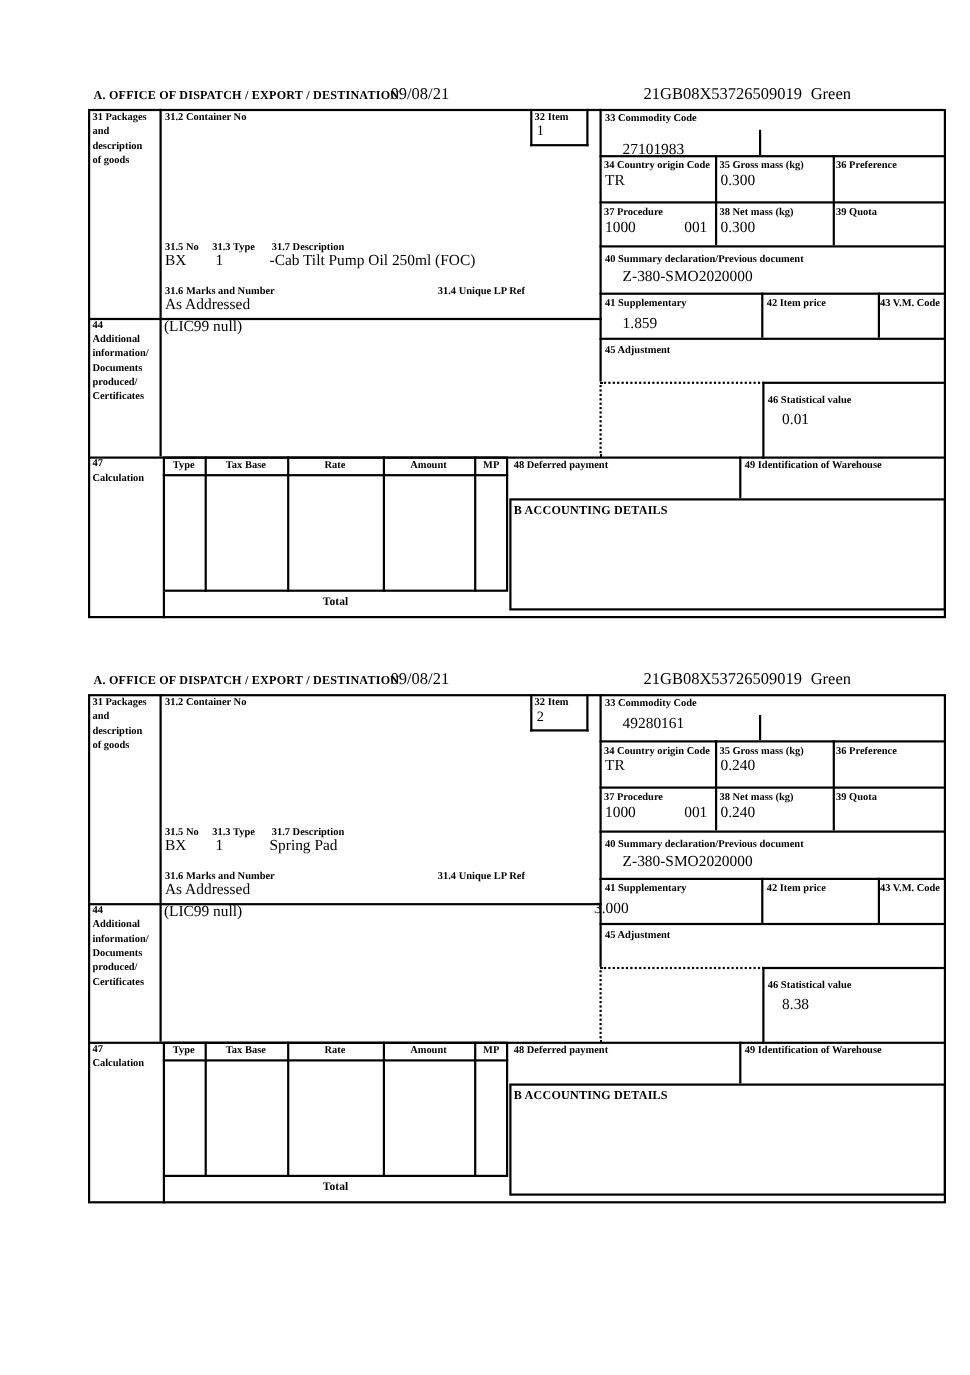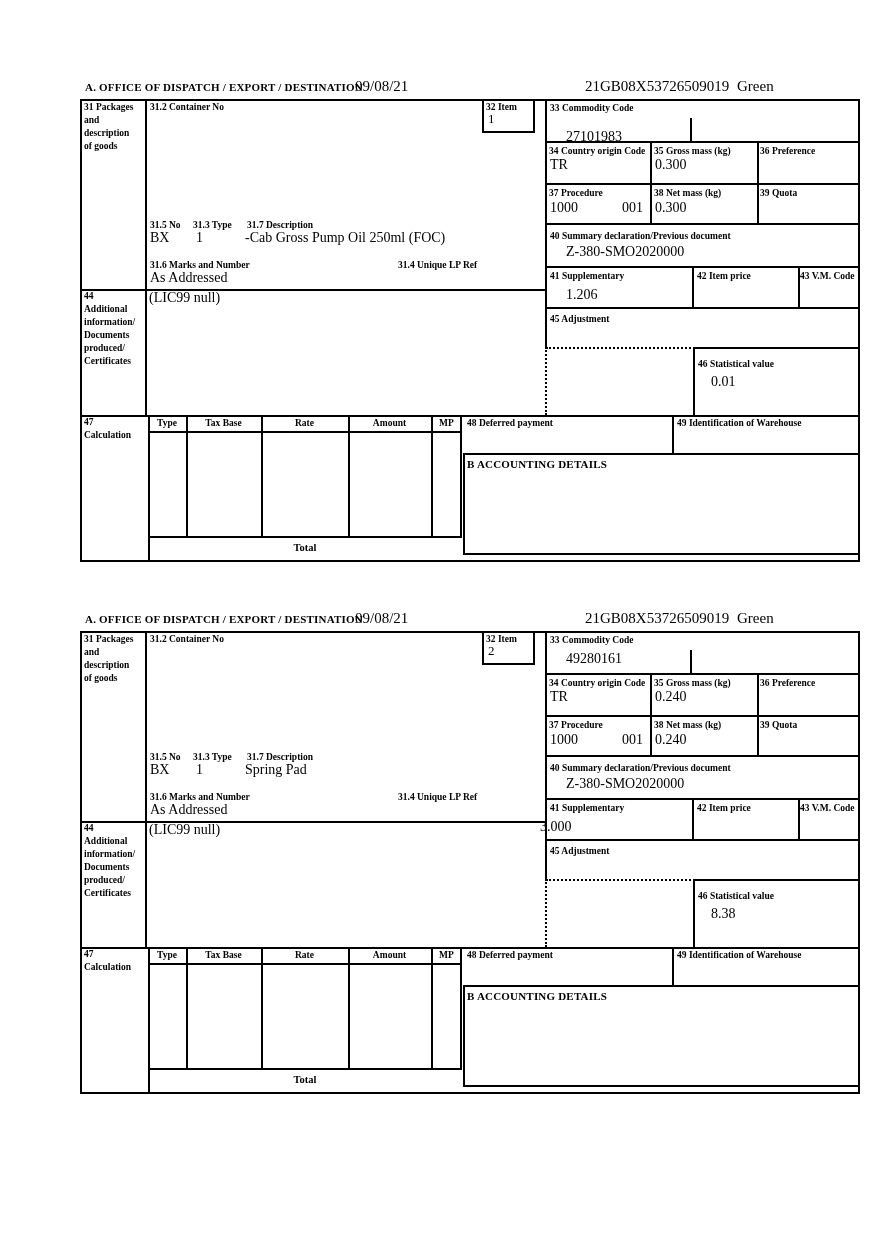--- a/index.html
+++ b/index.html
@@ -87,29 +87,29 @@
   <span class="a val" style="left:622px;top:122px">001</span>
   <span class="a lbl" style="left:654px;top:110px">38 Net mass (kg)</span>
   <span class="a val" style="left:655px;top:122px">0.300</span>
   <span class="a lbl" style="left:760px;top:110px">39 Quota</span>
 
   <span class="a lbl" style="left:150px;top:142px">31.5 No</span>
   <span class="a lbl" style="left:193px;top:142px">31.3 Type</span>
   <span class="a lbl" style="left:247px;top:142px">31.7 Description</span>
   <span class="a val" style="left:150px;top:152px">BX</span>
   <span class="a val" style="left:196px;top:152px">1</span>
-  <span class="a val" style="left:245px;top:152px">-Cab Gross Pump Oil 250ml (FOC)</span>
+  <span class="a val" style="left:245px;top:152px">-Cab Tilt Pump Oil 250ml (FOC)</span>
   <span class="a lbl" style="left:150px;top:182px">31.6 Marks and Number</span>
   <span class="a lbl" style="left:398px;top:182px">31.4 Unique LP Ref</span>
   <span class="a val" style="left:150px;top:192px">As Addressed</span>
 
   <span class="a lbl" style="left:550px;top:153px">40 Summary declaration/Previous document</span>
   <span class="a val" style="left:566px;top:166px">Z-380-SMO2020000</span>
   <span class="a lbl" style="left:550px;top:193px">41 Supplementary</span>
-  <span class="a val" style="left:566px;top:209px">1.206</span>
+  <span class="a val" style="left:566px;top:209px">1.859</span>
   <span class="a lbl" style="left:697px;top:193px">42 Item price</span>
   <span class="a lbl" style="left:800px;top:193px">43 V.M. Code</span>
 
   <span class="a lbl" style="left:84px;top:213px">44</span>
   <span class="a lbl" style="left:84px;top:226px">Additional</span>
   <span class="a lbl" style="left:84px;top:239px">information/</span>
   <span class="a lbl" style="left:84px;top:252px">Documents</span>
   <span class="a lbl" style="left:84px;top:265px">produced/</span>
   <span class="a lbl" style="left:84px;top:278px">Certificates</span>
   <span class="a val" style="left:149px;top:212px">(LIC99 null)</span>

